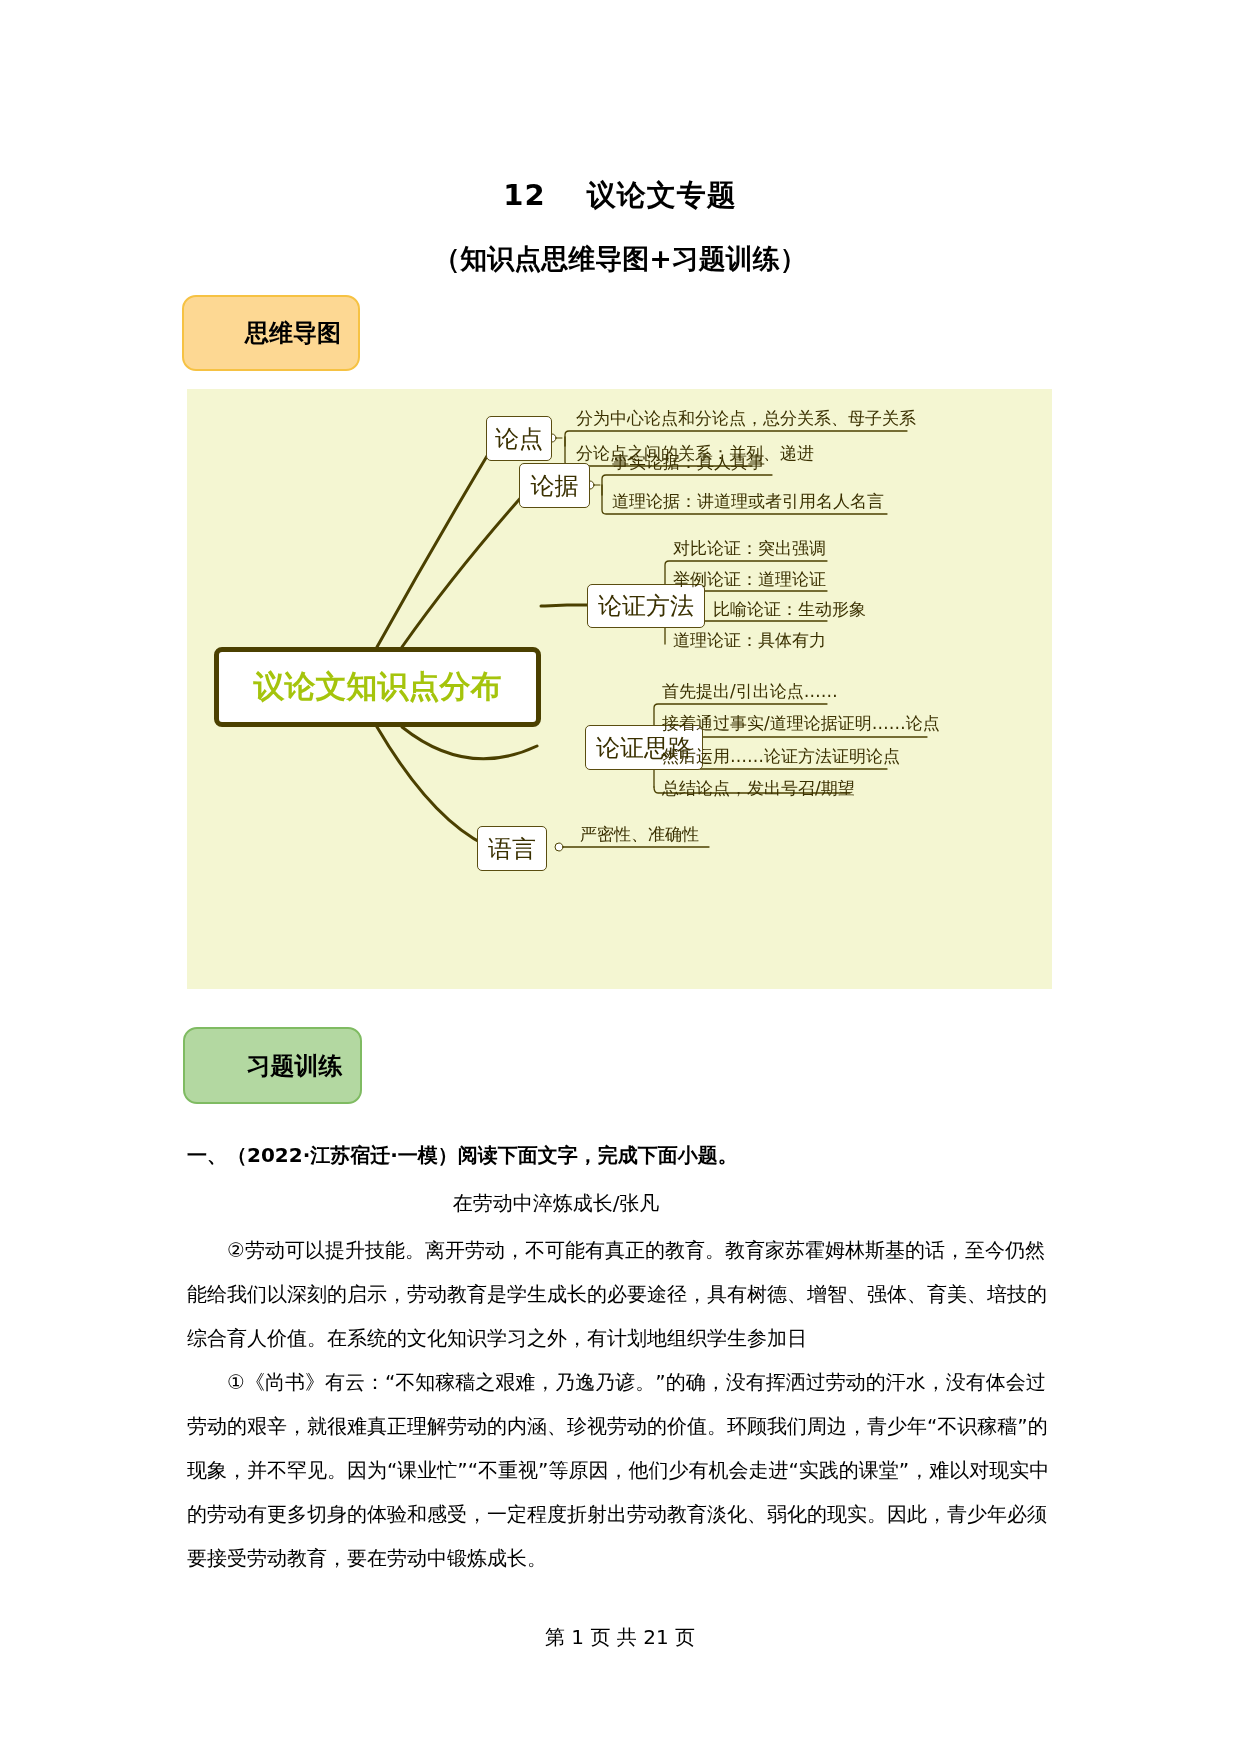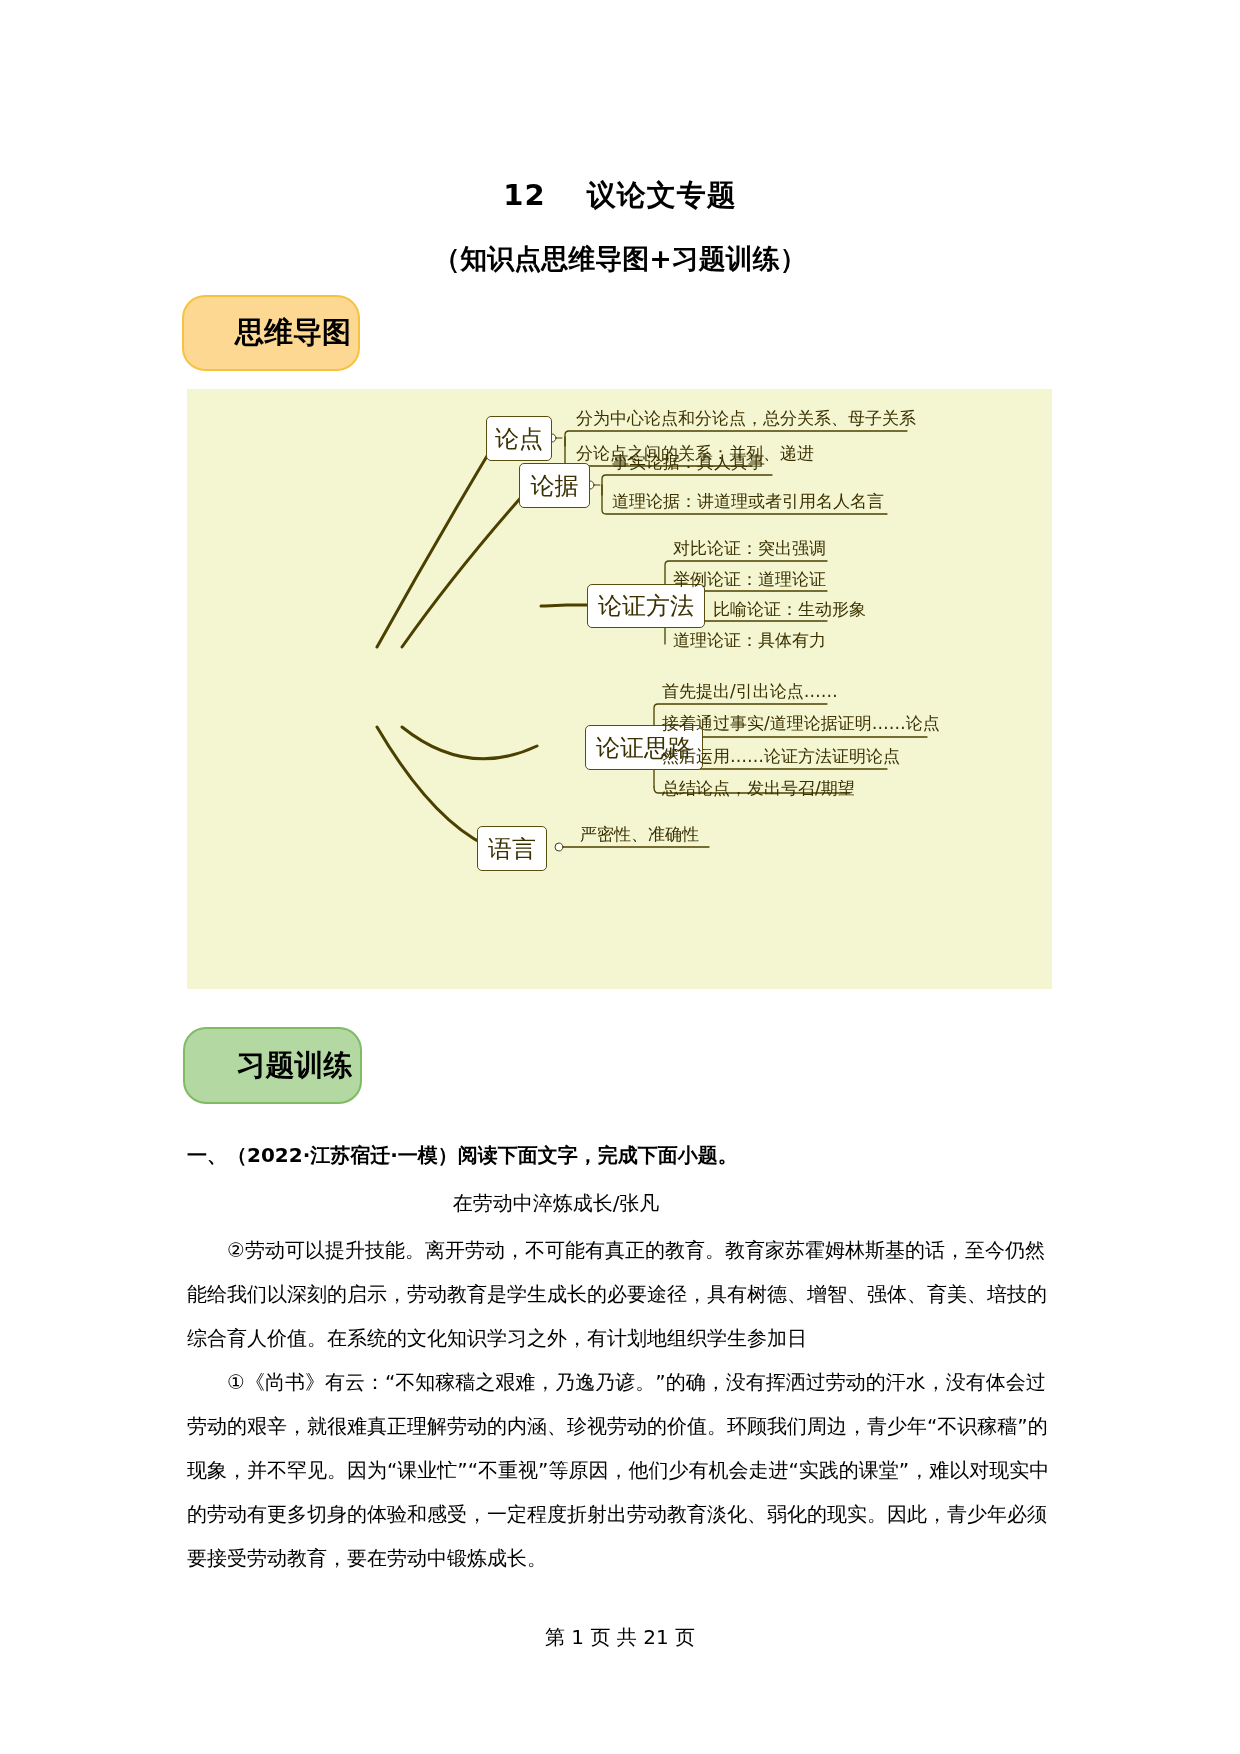--- a/index.html
+++ b/index.html
@@ -4,22 +4,22 @@
 <style>
   html, body { margin: 0; padding: 0; background: #ffffff; }
   body { width: 1240px; height: 1754px; position: relative; overflow: hidden;
          font-family: "DejaVu Sans", "Liberation Sans", sans-serif; color: #000; }
   .abs { position: absolute; }
   .title { left: 0; width: 1240px; text-align: center; font-weight: bold; }
   #title-main { top: 176px; font-size: 29px; letter-spacing: 1px; }
   #title-main .num { margin-right: 41px; }
   #title-sub { top: 241px; font-size: 27px; }
 
-  .section-badge { border-radius: 23px; display: flex; align-items: center; justify-content: center;
-                   font-weight: bold; font-size: 29px; box-sizing: border-box; padding-left: 44px; }
+  .section-badge { border-radius: 14px; display: flex; align-items: center; justify-content: center;
+                   font-weight: bold; font-size: 24px; box-sizing: border-box; padding-left: 44px; }
   #badge-mindmap { left: 182px; top: 295px; width: 178px; height: 76px;
                    background: #fdd893; border: 2px solid #f6c243; }
   #badge-exercise { left: 183px; top: 1027px; width: 179px; height: 77px;
                     background: #b3d8a1; border: 2px solid #7fbb62; }
 
   
   #mindmap { left: 187px; top: 389px; width: 865px; height: 600px; background: #f4f6d2; }
   #mindmap svg { position: absolute; left: 0; top: 0; }
   .center-node { position: absolute; left: 27px; top: 258px; width: 327px; height: 80px;
                  box-sizing: border-box; background: #fff; border: 5px solid #4b4000; border-radius: 8px;
@@ -77,20 +77,21 @@
       <path d="M467 398 L467 319 Q467 315 471 315 L640 315" stroke-width="1.3"></path>
       <path d="M467 348 L740 348" stroke-width="1.3"></path>
       <path d="M467 380 L700 380" stroke-width="1.3"></path>
       <path d="M467 398 Q467 404 471 404 L663 404" stroke-width="1.3"></path>
 
       <circle cx="372" cy="458" r="4" stroke-width="1" fill="#fff"></circle>
       <path d="M376 458 L522 458" stroke-width="1.3"></path>
     </g>
   </svg>
 
+  <div class="center-node">议论文知识点分布</div>
 
   <div class="node" style="left:299px;top:27px;width:66px;height:45px;">论点</div>
   <div class="leaf" style="left:389px;top:19px;">分为中心论点和分论点，总分关系、母子关系</div>
   <div class="leaf" style="left:389px;top:54px;">分论点之间的关系：并列、递进</div>
 
   <div class="node" style="left:332px;top:74px;width:71px;height:45px;">论据</div>
   <div class="leaf" style="left:425px;top:63px;">事实论据：真人真事</div>
   <div class="leaf" style="left:425px;top:102px;">道理论据：讲道理或者引用名人名言</div>
 
   <div class="node" style="left:400px;top:195px;width:118px;height:44px;">论证方法</div>

